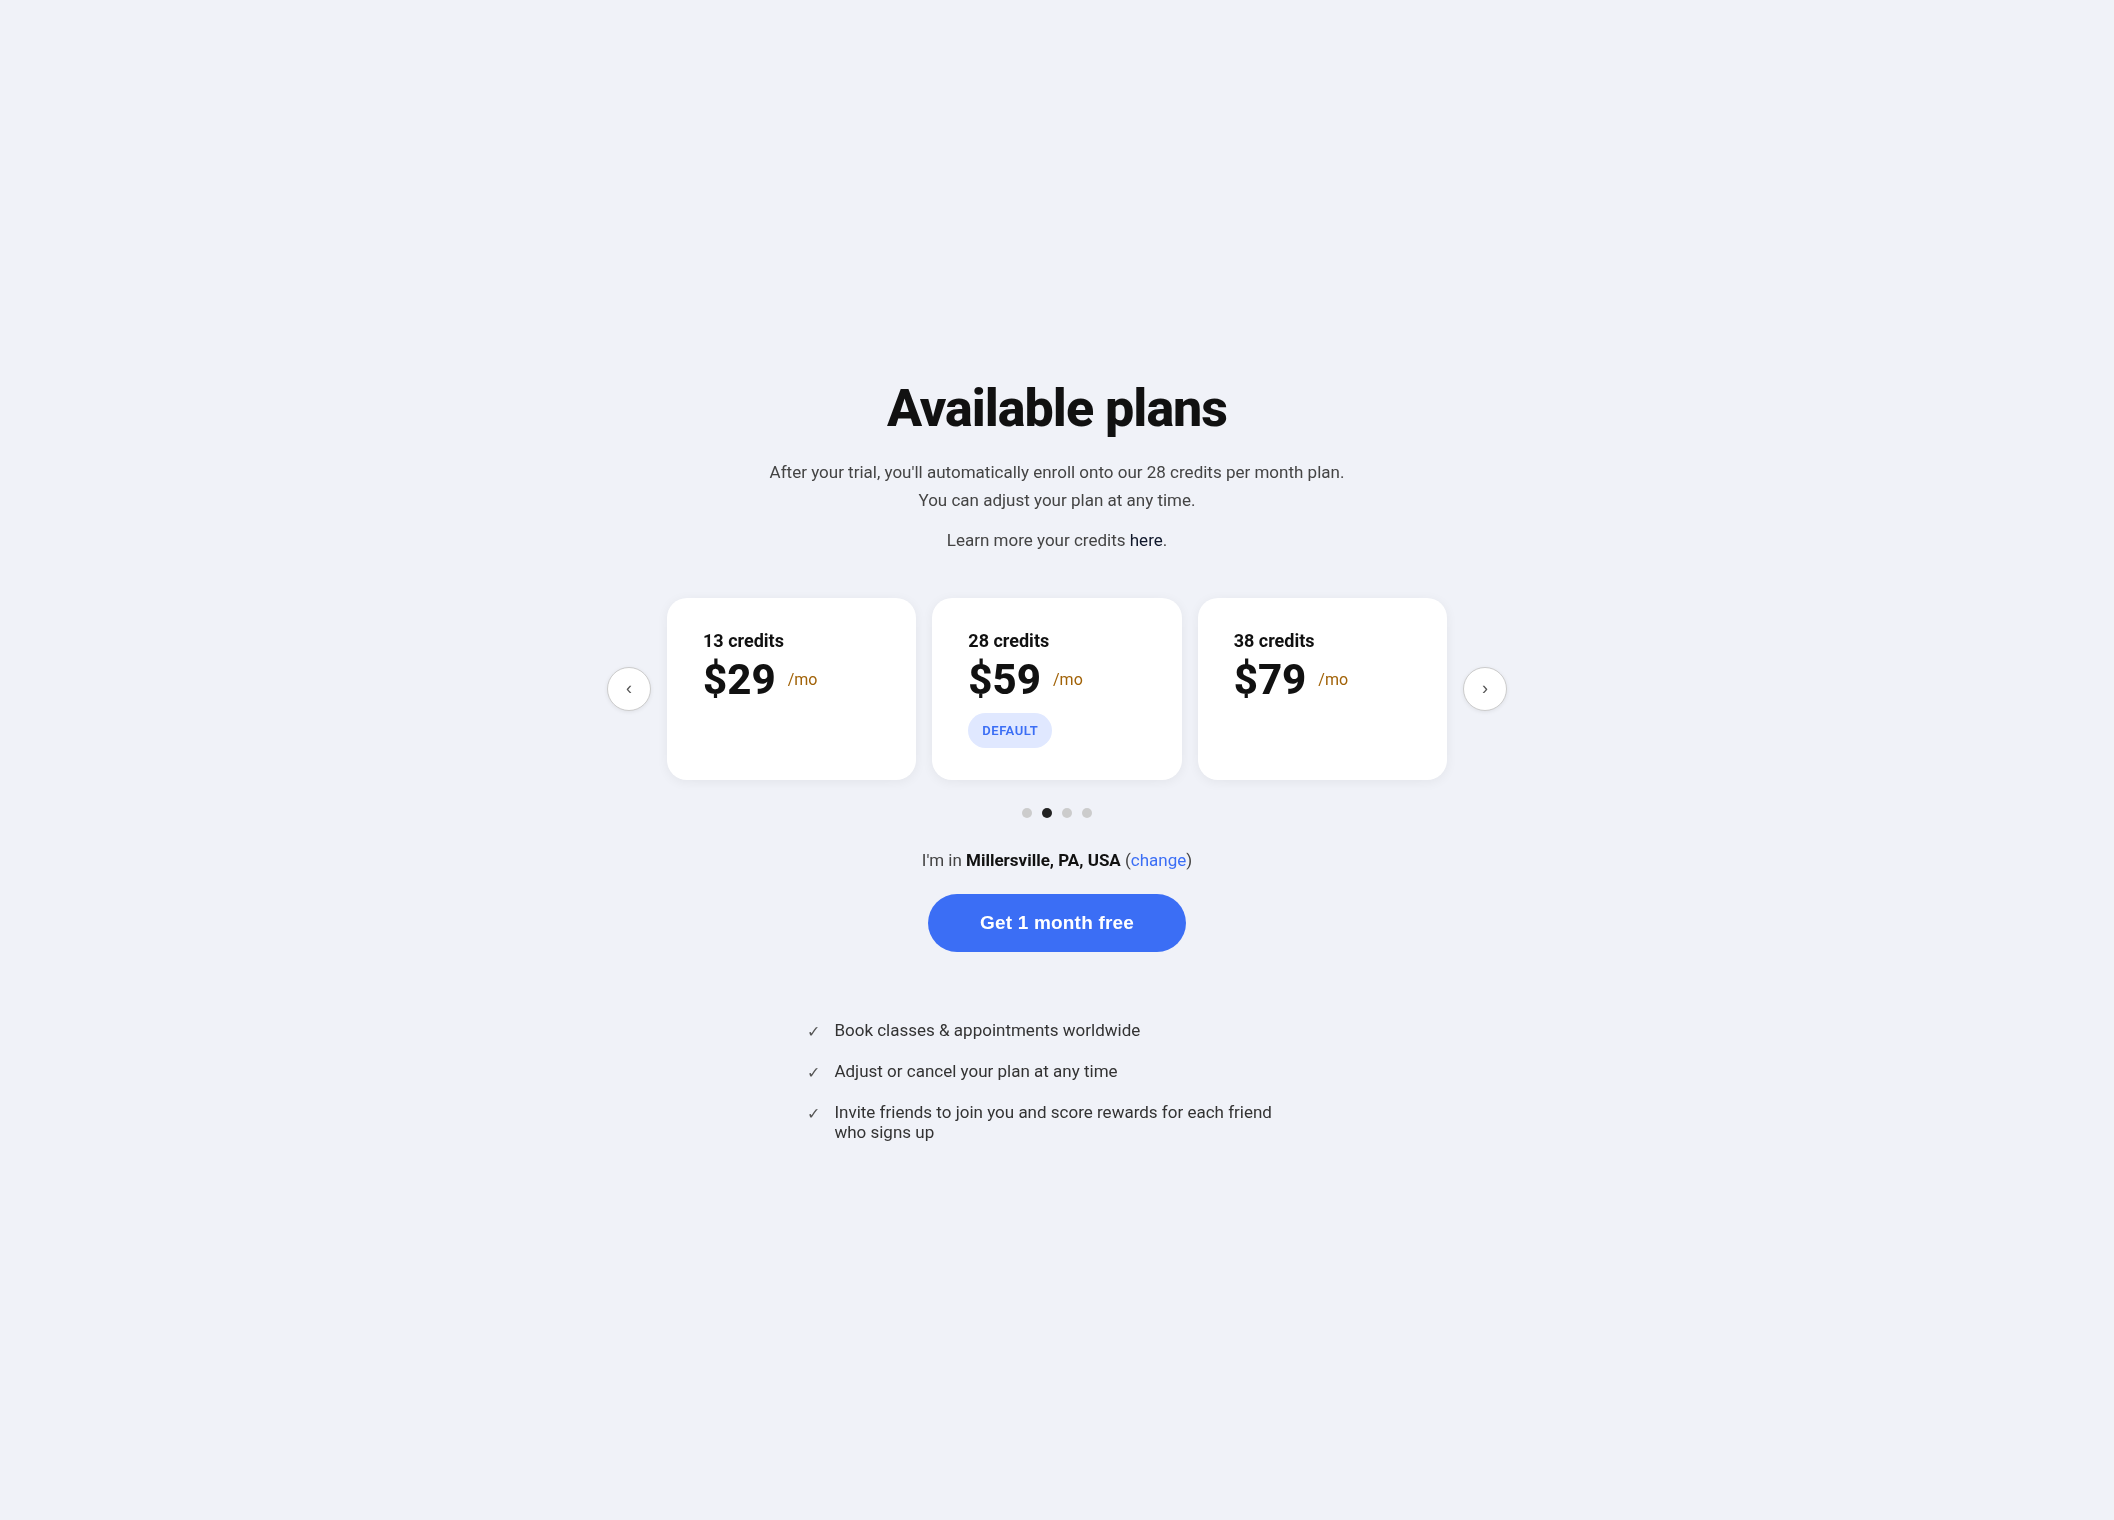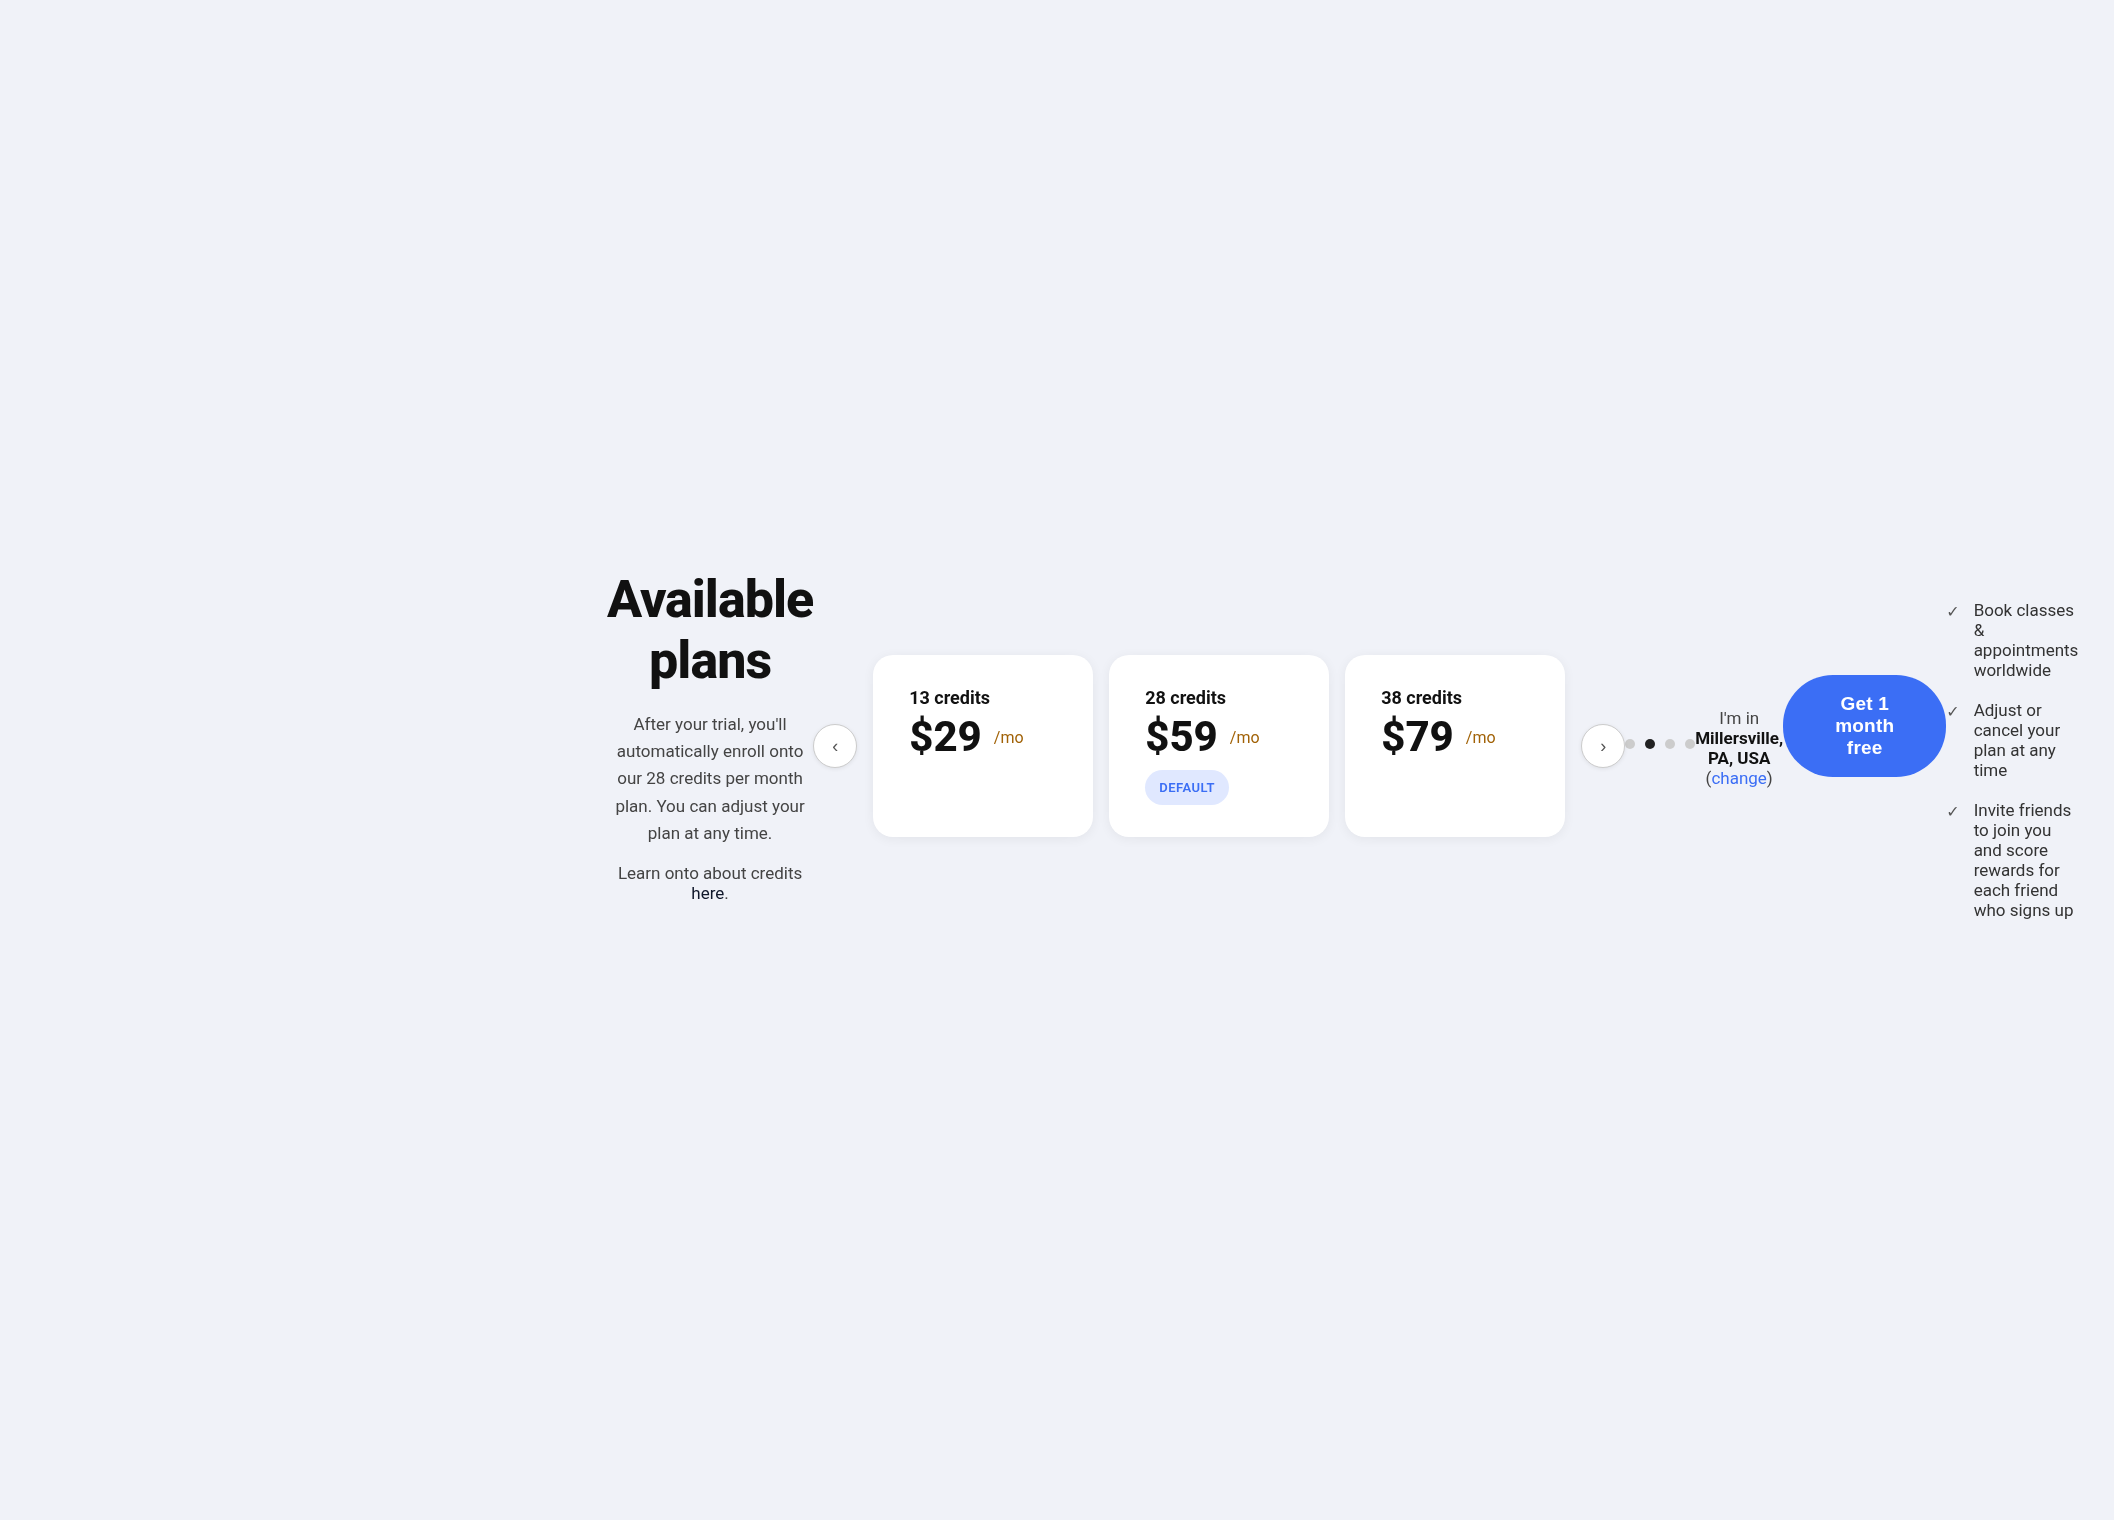--- a/index.html
+++ b/index.html
@@ -15,21 +15,21 @@
       display: flex;
       align-items: center;
       justify-content: center;
       padding: 60px 20px;
     }
 
     .page-container {
       max-width: 900px;
       width: 100%;
       display: flex;
-      flex-direction: row;
+      flex-direction: column;
       align-items: center;
       gap: 0;
     }
 
     .header-section {
       text-align: center;
       margin-bottom: 48px;
     }
 
     .page-title {
@@ -214,21 +214,21 @@
   </style>
 </head>
 <body>
 
 <div class="page-container">
 
   <div class="header-section">
     <h1 class="page-title">Available plans</h1>
     <p class="subtitle">After your trial, you'll automatically enroll onto our 28 credits per month plan. You can adjust your plan at any time.</p>
     <p class="credits-link-text">
-      <span>Learn onto about credits </span><a class="credits-link" href="#">here</a><span>.</span>
+      <span>Learn more your credits </span><a class="credits-link" href="#">here</a><span>.</span>
     </p>
   </div>
 
   <div class="carousel-section">
     <button class="nav-button">
       <span>‹</span>
     </button>
 
     <div class="plans-container">
 

